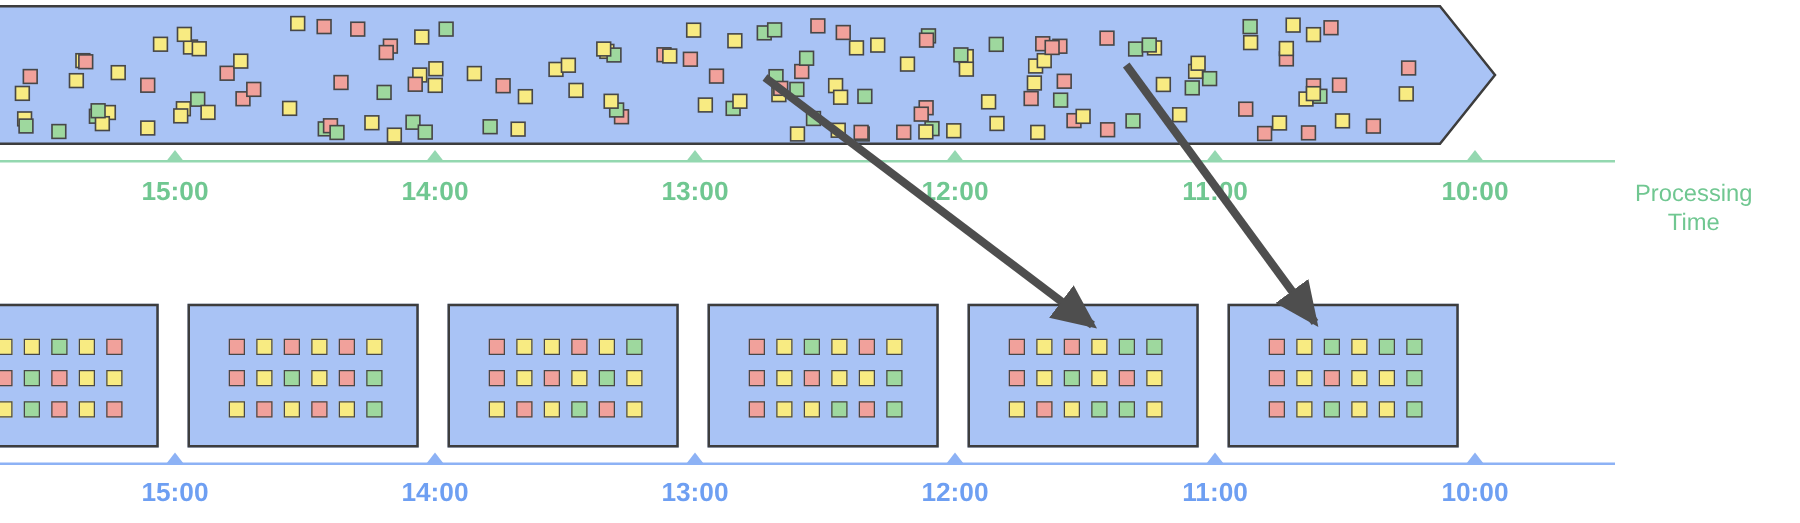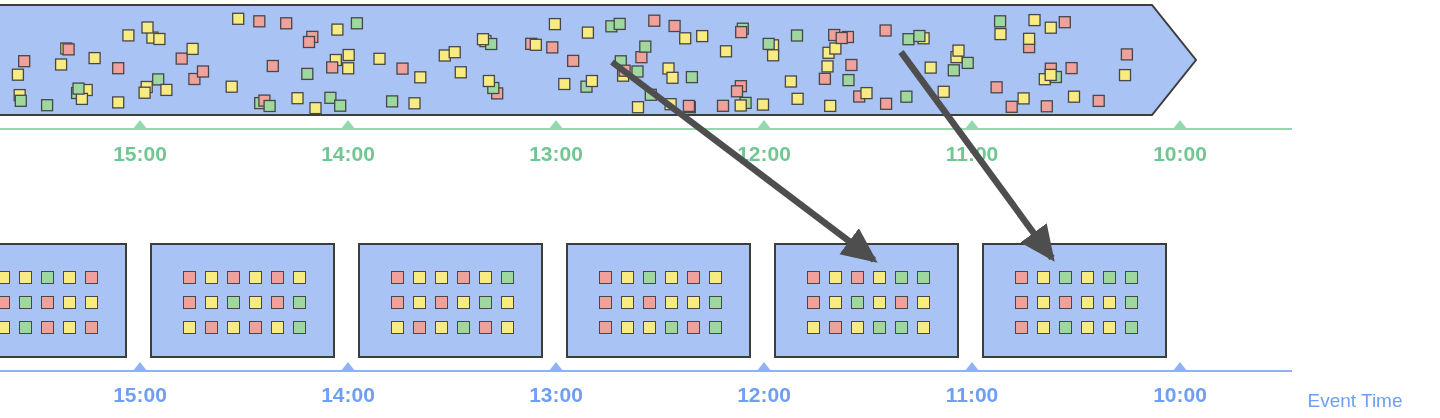--- a/index.html
+++ b/index.html
@@ -203,20 +203,24 @@
   <div class="tick proc-tick" style="left:549px"></div>
   <div class="tick proc-tick" style="left:757px"></div>
   <div class="tick proc-tick" style="left:965px"></div>
   <div class="tick proc-tick" style="left:1173px"></div>
   <div class="tick-label proc-label" style="left:95px">15:00</div>
   <div class="tick-label proc-label" style="left:303px">14:00</div>
   <div class="tick-label proc-label" style="left:511px">13:00</div>
   <div class="tick-label proc-label" style="left:719px">12:00</div>
   <div class="tick-label proc-label" style="left:927px">11:00</div>
   <div class="tick-label proc-label" style="left:1135px">10:00</div>
+  <div id="proc-title" class="axis-title">
+    <span>Processing</span><br>
+    <span>Time</span>
+  </div>
 
   <div id="windows">
       <div class="window" style="left: -58px;">
         <div class="sq" style="left: 53px; top: 26px; background: rgb(248, 235, 130);"></div>
         <div class="sq" style="left: 75px; top: 26px; background: rgb(248, 235, 130);"></div>
         <div class="sq" style="left: 97px; top: 26px; background: rgb(158, 216, 158);"></div>
         <div class="sq" style="left: 119px; top: 26px; background: rgb(248, 235, 130);"></div>
         <div class="sq" style="left: 141px; top: 26px; background: rgb(241, 161, 155);"></div>
         <div class="sq" style="left: 53px; top: 51px; background: rgb(241, 161, 155);"></div>
         <div class="sq" style="left: 75px; top: 51px; background: rgb(158, 216, 158);"></div>
@@ -337,21 +341,20 @@
   <div class="tick event-tick" style="left:549px"></div>
   <div class="tick event-tick" style="left:757px"></div>
   <div class="tick event-tick" style="left:965px"></div>
   <div class="tick event-tick" style="left:1173px"></div>
   <div class="tick-label event-label" style="left:95px">15:00</div>
   <div class="tick-label event-label" style="left:303px">14:00</div>
   <div class="tick-label event-label" style="left:511px">13:00</div>
   <div class="tick-label event-label" style="left:719px">12:00</div>
   <div class="tick-label event-label" style="left:927px">11:00</div>
   <div class="tick-label event-label" style="left:1135px">10:00</div>
-  <div id="event-title" class="axis-title">Event Time</div>
 
   <svg id="overlay-svg" width="1440" height="418">
     <defs>
       <marker id="ah" markerWidth="7" markerHeight="6" refX="4.8" refY="2.5" orient="auto" markerUnits="strokeWidth">
         <path class="ah" d="M0,0 L5.5,2.5 L0,5 Z"></path>
       </marker>
     </defs>
     <line class="dark-arrow" x1="612" y1="62" x2="874" y2="260" marker-end="url(#ah)"></line>
     <line class="dark-arrow" x1="901" y1="52" x2="1052" y2="258" marker-end="url(#ah)"></line>
   </svg>

